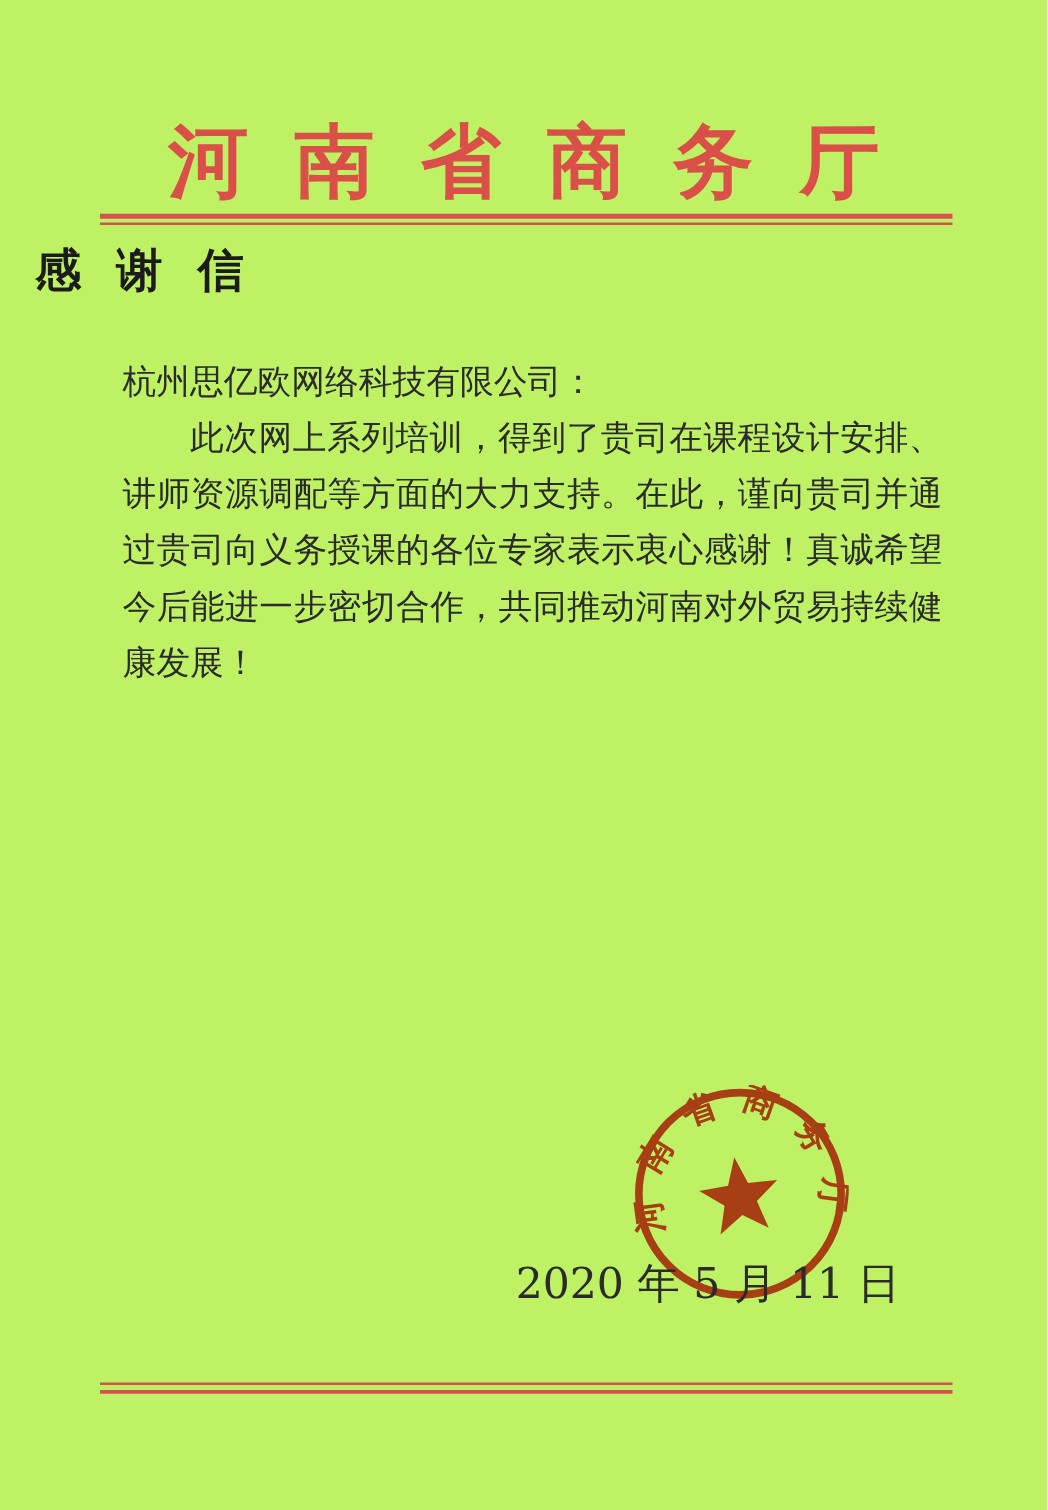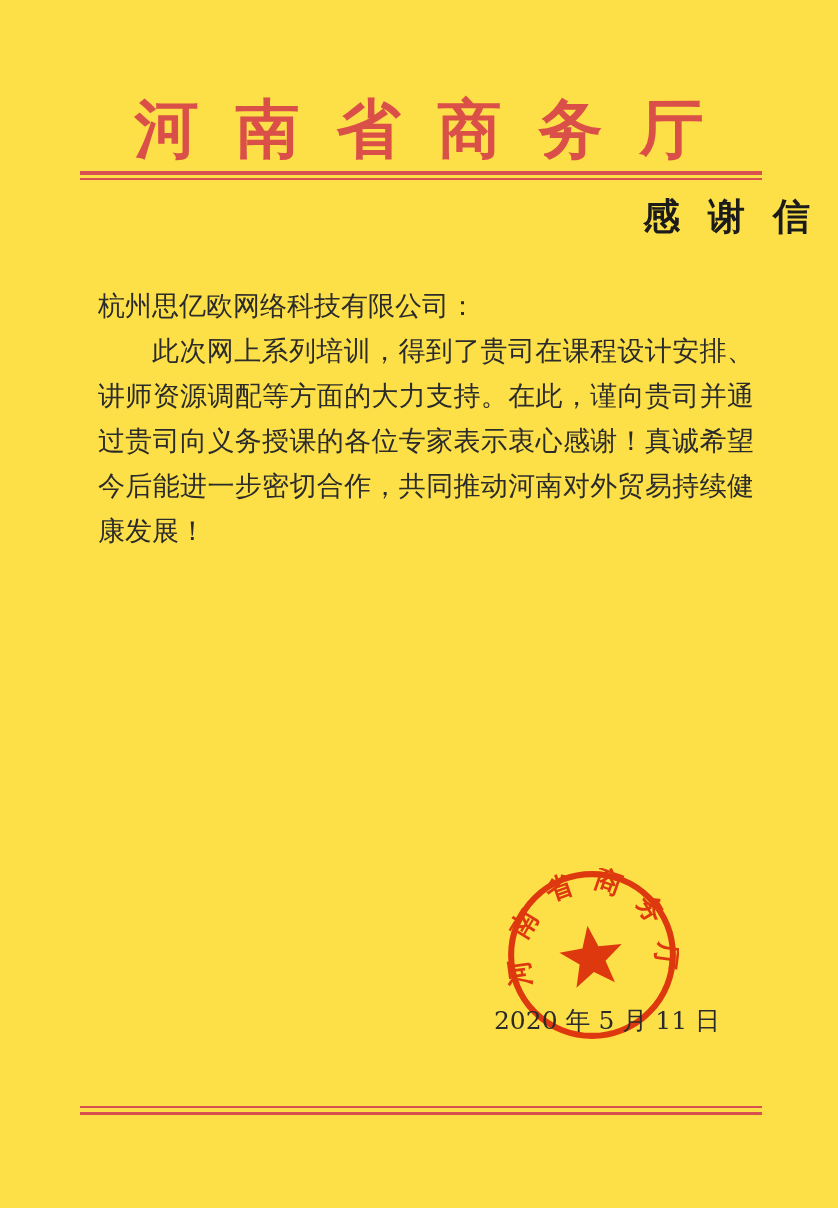--- a/index.html
+++ b/index.html
@@ -8,21 +8,21 @@
     --seal-red: #de3222;
     --body-text: #2b2b2b;
   }
   * { margin: 0; padding: 0; box-sizing: border-box; }
   html, body { background: #ffffff; }
   .page {
     position: relative;
     width: 838px;
     height: 1208px;
     margin: 0 auto;
-    background: #fde047;
+    background: #bef264;
     overflow: hidden;
     font-family: "DejaVu Serif", "Liberation Serif", serif;
   }
   
   .letterhead {
     position: absolute;
     top: 86px;
     left: 0;
     right: 0;
     text-align: center;
@@ -46,21 +46,21 @@
   .rule-bottom { top: 1106px; }
   .rule-bottom .line1 { height: 2px; background: var(--rule-red); }
   .rule-bottom .gap   { height: 4px; }
   .rule-bottom .line2 { height: 3px; background: var(--rule-red); }
   
   .letter-title {
     position: absolute;
     top: 192px;
     left: 0;
     right: 0;
-    text-align: right;
+    text-align: left;
     color: #1b1b1b;
     font-size: 37px;
     font-weight: bold;
     letter-spacing: 28px;
     padding-left: 28px;
     white-space: nowrap;
   }
   
   .letter-body {
     position: absolute;
@@ -72,21 +72,21 @@
     color: var(--body-text);
     text-align: justify;
   }
   .letter-body .salutation { text-indent: 0; }
   .letter-body .para { text-indent: 2em; }
   
   .date-line {
     position: absolute;
     top: 1004px;
     right: 118px;
-    font-size: 25px;
+    font-size: 34px;
     color: var(--body-text);
     white-space: nowrap;
   }
   
   .seal {
     position: absolute;
     left: 505px;
     top: 868px;
     width: 174px;
     height: 174px;

